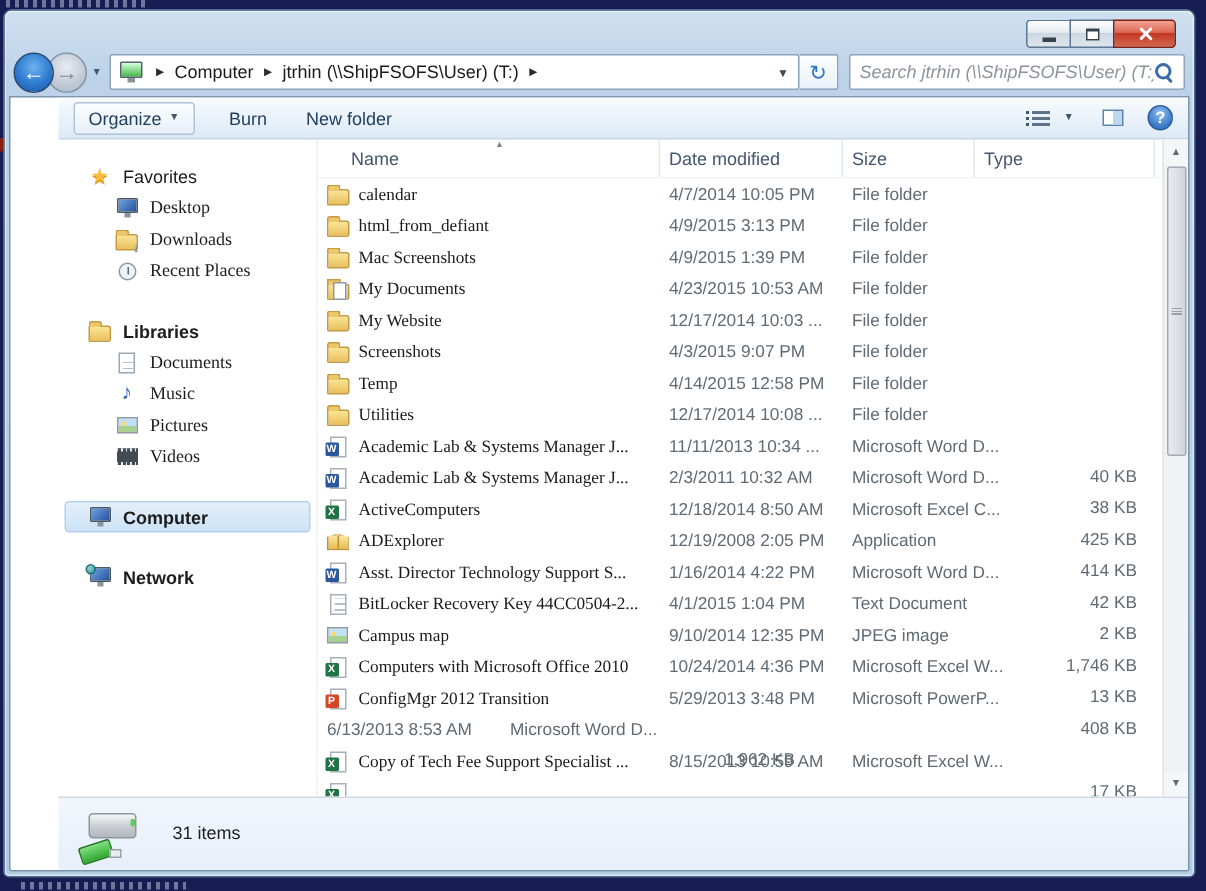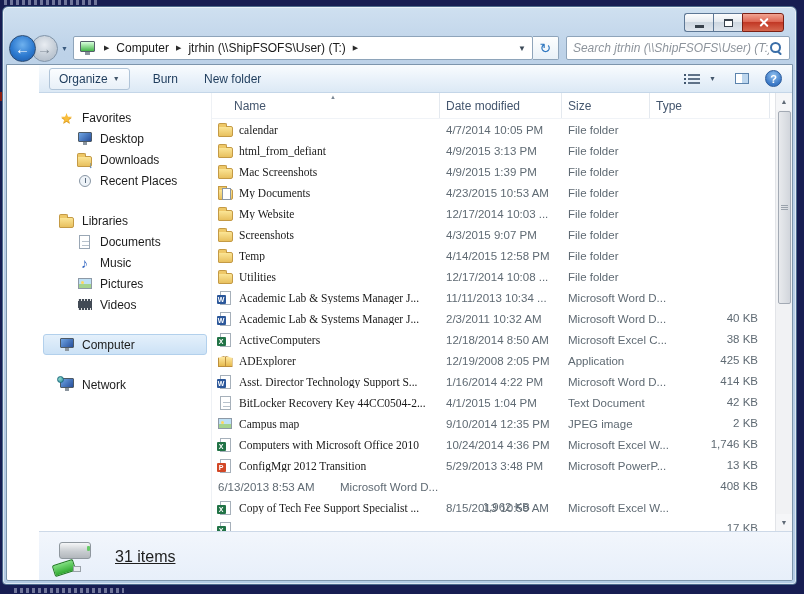--- a/index.html
+++ b/index.html
@@ -73,22 +73,22 @@
   .preview-icon { width:14px; height:11px; border:1px solid #5b83ad; background:#fff; position:relative; margin:0 10px; }
   .preview-icon::after { content:''; position:absolute; right:0; top:0; width:6px; height:9px; background:#bcd6ee; }
   .help-icon { width:17px; height:17px; border-radius:50%; border:1px solid #2a5a9a;
     background:radial-gradient(circle at 50% 30%,#8fc0ef,#3a78c6 70%); color:#fff; font-weight:bold; font-size:11px;
     display:flex; align-items:center; justify-content:center; margin-left:6px; }
 
   
   .main { flex:1; display:flex; overflow:hidden; }
   .sidebar { width:172px; flex:none; padding-top:14px; overflow:hidden; }
   .side-item { height:21px; display:flex; align-items:center; font-size:12px; color:#1c1c1c; padding-left:14px; margin:0 4px; border:1px solid transparent; border-radius:3px; }
-  .side-item.level-1 { padding-left:32px; }
-  .side-item.gap { margin-top:19px; }
+  .side-item.level-1 { padding-left:32px;font-family:Liberation Serif, serif; }
+  .side-item.gap { margin-top:19px;font-weight:bold; }
   .side-item.selected { background:linear-gradient(180deg,#e4f0fb,#cce2f6); border-color:#b2d0ec; }
   .side-ic { width:17px; height:16px; flex:none; margin-right:7px; position:relative; display:flex; align-items:center; justify-content:center; }
 
   
   .ic-star { color:#f9bd3a; font-size:14px; text-shadow:0 1px 0 #d79a25; }
   .ic-monitor { width:14px; height:10px; border:1px solid #4d5a66; border-radius:1px; background:linear-gradient(135deg,#6fa5e4,#274f9b); position:relative; margin-bottom:3px; }
   .ic-monitor::after { content:''; position:absolute; left:4px; bottom:-4px; width:4px; height:3px; background:#8b959e; }
   .ic-folder { width:15px; height:11px; background:linear-gradient(180deg,#fbe596,#e8c05e); border:1px solid #c49a45; border-radius:1px 2px 2px 1px; position:relative; margin-top:3px; }
   .ic-folder::before { content:''; position:absolute; top:-4px; left:-1px; width:7px; height:3px; background:#eec868; border:1px solid #c49a45; border-bottom:none; border-radius:2px 2px 0 0; }
   .ic-down-arrow { position:absolute; font-size:9px; font-weight:bold; color:#2b6cb8; right:0; bottom:-2px; }
@@ -148,21 +148,21 @@
   .sb-track { flex:1; }
 
   
   .statusbar { height:49px; flex:none; background:linear-gradient(180deg,#f2f6fc,#e7effa); border-top:1px solid #cdd9e8; display:flex; align-items:flex-start; padding:8px 10px 0 14px; }
   .status-drive { width:40px; height:34px; position:relative; flex:none; }
   .sd-body { position:absolute; left:6px; top:2px; width:32px; height:17px; border-radius:3px; border:1px solid #8f979e;
     background:linear-gradient(180deg,#f5f6f7,#c9cdd1 55%,#b2b7bc); }
   .sd-light { position:absolute; right:3px; top:6px; width:3px; height:5px; background:#67c967; border-radius:1px; }
   .sd-cable { position:absolute; left:0; bottom:0; width:22px; height:12px; background:linear-gradient(180deg,#7fe07f,#2fa82f); border:1px solid #1d7a1d; border-radius:2px; transform:rotate(-18deg); }
   .sd-plug { position:absolute; left:20px; bottom:2px; width:8px; height:6px; background:#e8ecef; border:1px solid #9aa2a9; }
-  .status-text { font-size:16px; color:#1e1e1e; margin:8px 0 0 22px;text-decoration:underline; }
+  .status-text { font-size:12px; color:#1e1e1e; margin:8px 0 0 22px; }
 </style>
 </head>
 <body>
 
 <div class="desk-frag frag-top"></div>
 <div class="frag-red"></div>
 <div class="desk-frag frag-bottom"></div>
 
 <div class="window">
 

